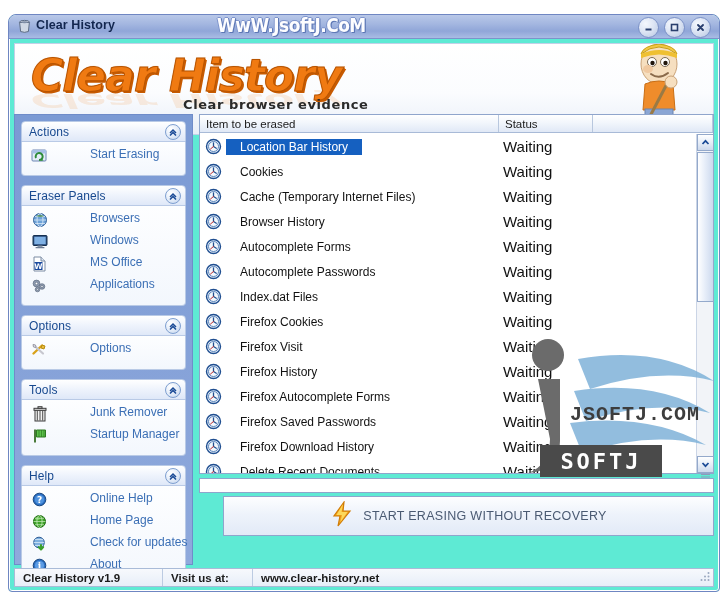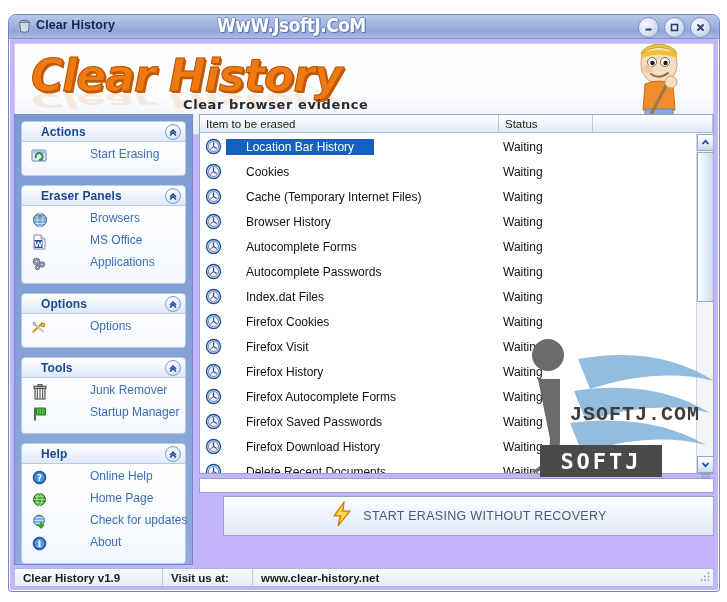--- a/index.html
+++ b/index.html
@@ -10,21 +10,21 @@
     overflow: hidden;
   }
 
   
   .window {
     position: absolute;
     left: 8px; top: 14px;
     width: 712px; height: 578px;
     border: 1px solid #6f86c2;
     border-radius: 8px 8px 4px 4px;
-    background: #c4b5fd;
+    background: #5eead4;
     box-shadow: 0 0 0 1px #ffffff inset;
     overflow: hidden;
   }
   .titlebar {
     position: relative;
     height: 24px;
     background: linear-gradient(to bottom, #b9c8e8 0%, #a3b6e0 40%, #90a6d8 70%, #a9bce4 100%);
     border-bottom: 1px solid #7d93ca;
     border-radius: 6px 6px 0 0;
   }
@@ -105,22 +105,22 @@
   .panel { margin-bottom: 9px; }
   .panel-head {
     position: relative;
     height: 21px;
     background: linear-gradient(to bottom, #ffffff 0%, #eef3fc 50%, #dfe8f8 100%);
     border: 1px solid #b9cae6;
     border-radius: 4px 4px 0 0;
     display: flex; align-items: center;
   }
   .panel-title {
-    font-size: 12px; font-weight: bold; color: #18498f;
-    padding-left: 19px; letter-spacing: .1px;
+    font-size: 12px; font-weight: normal; color: #18498f;
+    padding-left: 7px; letter-spacing: .1px;
   }
   .collapse-btn {
     position: absolute; right: 4px; top: 2px;
     width: 16px; height: 16px; border-radius: 50%;
     background: radial-gradient(circle at 35% 30%, #ffffff 0%, #e2ebf8 55%, #bdd0ea 100%);
     border: 1px solid #7e9fd0;
     display: flex; align-items: center; justify-content: center;
   }
   .panel-body {
     background: linear-gradient(to bottom, #fdfeff 0%, #f3f7fd 100%);
@@ -166,23 +166,23 @@
   .col.c2 { width: 94px; }
   .col.c3 { flex: 1; }
 
   .rows { position: absolute; left: 0; top: 19px; right: 17px; bottom: 0; overflow: hidden; }
   .row {
     position: relative; height: 25px;
     display: flex; align-items: center;
     font-size: 12px; color: #111;
   }
   .row .ic { width: 26px; display: flex; align-items: center; justify-content: center; flex: 0 0 26px; }
-  .row .nm { padding: 1px 20px; white-space: nowrap; }
+  .row .nm { padding: 1px 14px; white-space: nowrap; }
   .row.sel .nm { background: #1560c0; color: #ffffff; }
-  .row .st { position: absolute; left: 303px; font-size: 12px; color: #111; }
+  .row .st { position: absolute; left: 303px; font-size: 15px; color: #111; }
 
   .vscroll {
     position: absolute; right: 0; top: 19px; width: 17px; bottom: 0;
     background: #f2f4f8; border-left: 1px solid #cbd5e6;
   }
   .sc-btn {
     width: 17px; height: 17px;
     background: linear-gradient(to bottom, #ffffff 0%, #e7eef8 50%, #cdd9ec 100%);
     border: 1px solid #94a9cb;
     display: flex; align-items: center; justify-content: center;
@@ -355,20 +355,31 @@
                 <circle cx="8" cy="8" r="6.5" fill="#6ea3d8" stroke="#2d5c96"></circle>
                 <ellipse cx="8" cy="8" rx="3" ry="6.5" fill="none" stroke="#d8e8f8" stroke-width=".9"></ellipse>
                 <path d="M1.6 8 h12.8 M3 4.5 h10 M3 11.5 h10" stroke="#d8e8f8" stroke-width=".8" fill="none"></path>
                 <path d="M4 4 Q8 2 12 4 Q9 6 4 4 Z" fill="#4f8c46" opacity=".8"></path>
               </svg>
             </span>
             <span class="lbl">Browsers</span>
           </div>
           <div class="side-item">
             <span class="ico">
+              <svg width="16" height="15" viewBox="0 0 16 15">
+                <rect x="1" y="1.5" width="14" height="10" rx="1" fill="#2a4a7a" stroke="#15304f"></rect>
+                <rect x="2.3" y="2.8" width="11.4" height="7.4" fill="#7fb1e4"></rect>
+                <rect x="5.5" y="11.5" width="5" height="2" fill="#8c9aae"></rect>
+                <rect x="3.5" y="13" width="9" height="1.3" rx=".6" fill="#6d7c92"></rect>
+              </svg>
+            </span>
+            <span class="lbl">Windows</span>
+          </div>
+          <div class="side-item">
+            <span class="ico">
               <svg width="15" height="16" viewBox="0 0 15 16">
                 <path d="M2 1 h7 l4 4 v10 h-11 Z" fill="#ffffff" stroke="#7d8ca3"></path>
                 <path d="M9 1 v4 h4" fill="#dde5ef" stroke="#7d8ca3"></path>
                 <rect x="2.5" y="6" width="8" height="8" fill="#1b4a9e"></rect>
                 <text x="6.5" y="12.5" font-size="7.5" font-weight="bold" fill="#fff" text-anchor="middle" font-family="DejaVu Sans, sans-serif">W</text>
               </svg>
             </span>
             <span class="lbl">MS Office</span>
           </div>
           <div class="side-item">

